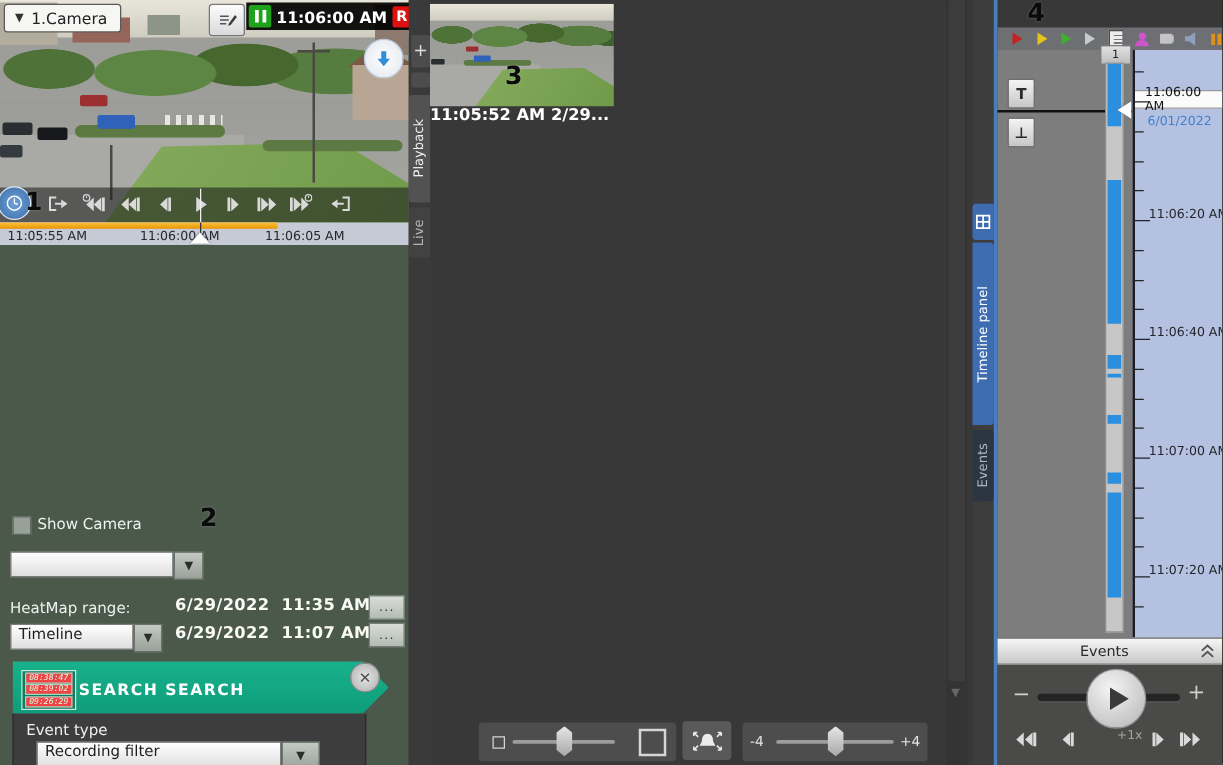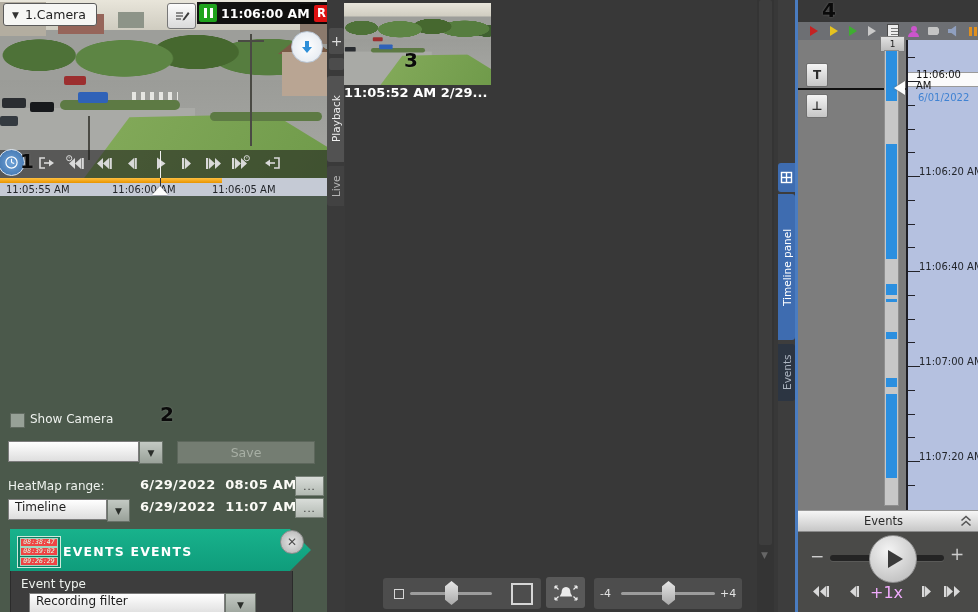--- a/index.html
+++ b/index.html
@@ -169,21 +169,21 @@
     border-top:1px solid #999;border-bottom:1px solid #8a8a8a;display:flex;align-items:center;color:#2a2a2a;font-size:11.5px;box-sizing:border-box;}
   .evp-head .title{flex:1;text-align:center;padding-left:14px;}
   .evp-body{left:798px;top:532px;width:180px;height:80px;background:#4a4a48;}
   .spd-track{position:absolute;left:32px;top:23px;width:114px;height:6px;background:#242424;border-radius:3px;box-shadow:0 1px 0 #5a5a58;}
   .spd-sign{position:absolute;font-size:17px;color:#cecece;line-height:1;}
   .play-big{position:absolute;left:71px;top:3px;width:46px;height:46px;border-radius:50%;
     background:radial-gradient(circle at 40% 32%,#f4f4f4,#b4b4b4);border:1px solid #8f8f8f;
     display:flex;align-items:center;justify-content:center;}
   .play-big::after{content:"";margin-left:4px;width:0;height:0;border-top:9px solid transparent;border-bottom:9px solid transparent;border-left:15px solid #3a3a3a;}
   .tr-btn{position:absolute;top:48px;width:26px;height:22px;display:flex;align-items:center;justify-content:center;}
-  .speed-lab{position:absolute;left:72px;top:51px;width:44px;text-align:left;font-size:16px;color:#f0abfc;}
+  .speed-lab{position:absolute;left:72px;top:51px;width:44px;text-align:right;font-size:10px;color:#a3a3a3;}
 
   .annot{position:absolute;color:#0a0a0a;font-size:20px;font-weight:bold;text-shadow:0 0 2px rgba(255,255,255,.25);}
   svg{display:block;}
 </style>
 </head>
 <body>
 
 <div class="app">
 
   <div class="abs" style="left:0;top:0;width:327px;height:196px;">
@@ -348,47 +348,44 @@
 
   <div class="abs left-panel">
     <div class="abs checkbox"></div>
     <span class="abs lbl" style="left:30px;top:216px;">Show Camera</span>
     <div class="annot" style="left:160px;top:206px;">2</div>
 
     <div class="abs combo" style="left:8px;top:245px;width:131px;height:21px;box-sizing:border-box;">
       <span></span>
     </div>
     <div class="abs drop-btn" style="left:139px;top:245px;width:22px;height:21px;">▼</div>
-    <div class="abs save-btn">
-        <span>Save</span>
-      </div>
 
     <span class="abs lbl" style="left:8px;top:283px;">HeatMap range:</span>
-    <span class="abs range-val" style="left:140px;top:281px;">6/29/2022  08:05 AM</span>
+    <span class="abs range-val" style="left:140px;top:281px;">6/29/2022  11:35 AM</span>
     <div class="abs dots-btn" style="left:295px;top:280px;">
         <span>...</span>
       </div>
 
     <div class="abs combo" style="left:8px;top:303px;width:99px;height:21px;box-sizing:border-box;">
       <span>Timeline</span>
     </div>
     <div class="abs drop-btn" style="left:107px;top:303px;width:21px;height:21px;">▼</div>
     <span class="abs range-val" style="left:140px;top:303px;">6/29/2022  11:07 AM</span>
     <div class="abs dots-btn" style="left:295px;top:302px;">
         <span>...</span>
       </div>
 
     <div class="abs es-panel">
       <div class="es-head"></div>
       <div class="es-lcd">
         <span>08:38:47</span>
         <span>08:39:02</span>
         <span>09:26:29</span>
       </div>
-      <span class="es-title">EVENTS EVENTS</span>
+      <span class="es-title">SEARCH SEARCH</span>
       <div class="es-close">
           <span>✕</span>
         </div>
       <div class="es-body">
         <span class="lbl" style="position:absolute;left:10px;top:6px;">Event type</span>
         <div class="combo" style="position:absolute;left:18px;top:22px;width:196px;height:22px;box-sizing:border-box;">
           <span>Recording filter</span>
         </div>
         <div class="drop-btn" style="position:absolute;left:214px;top:22px;width:29px;height:22px;">▼</div>
 

